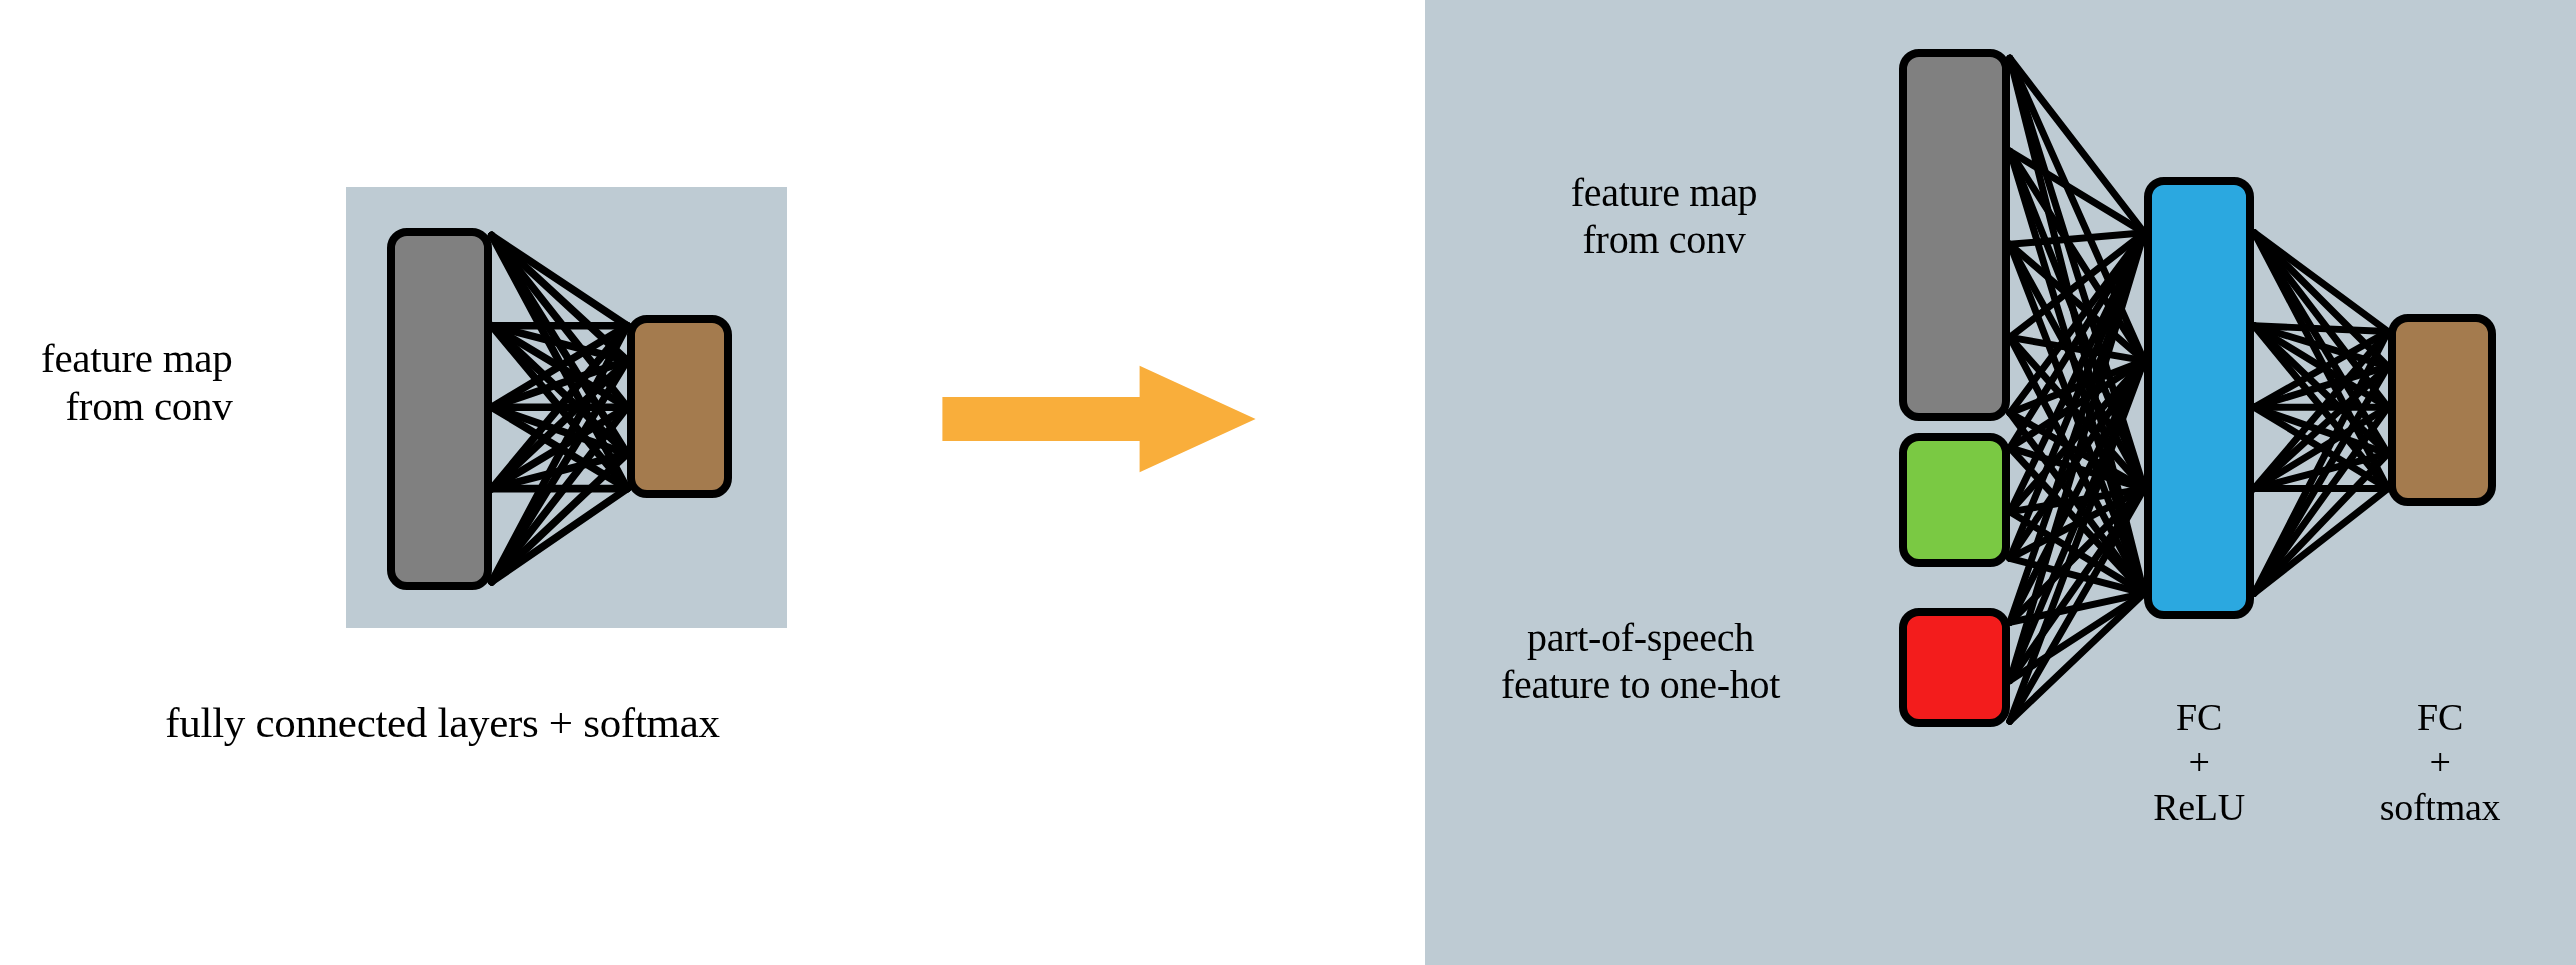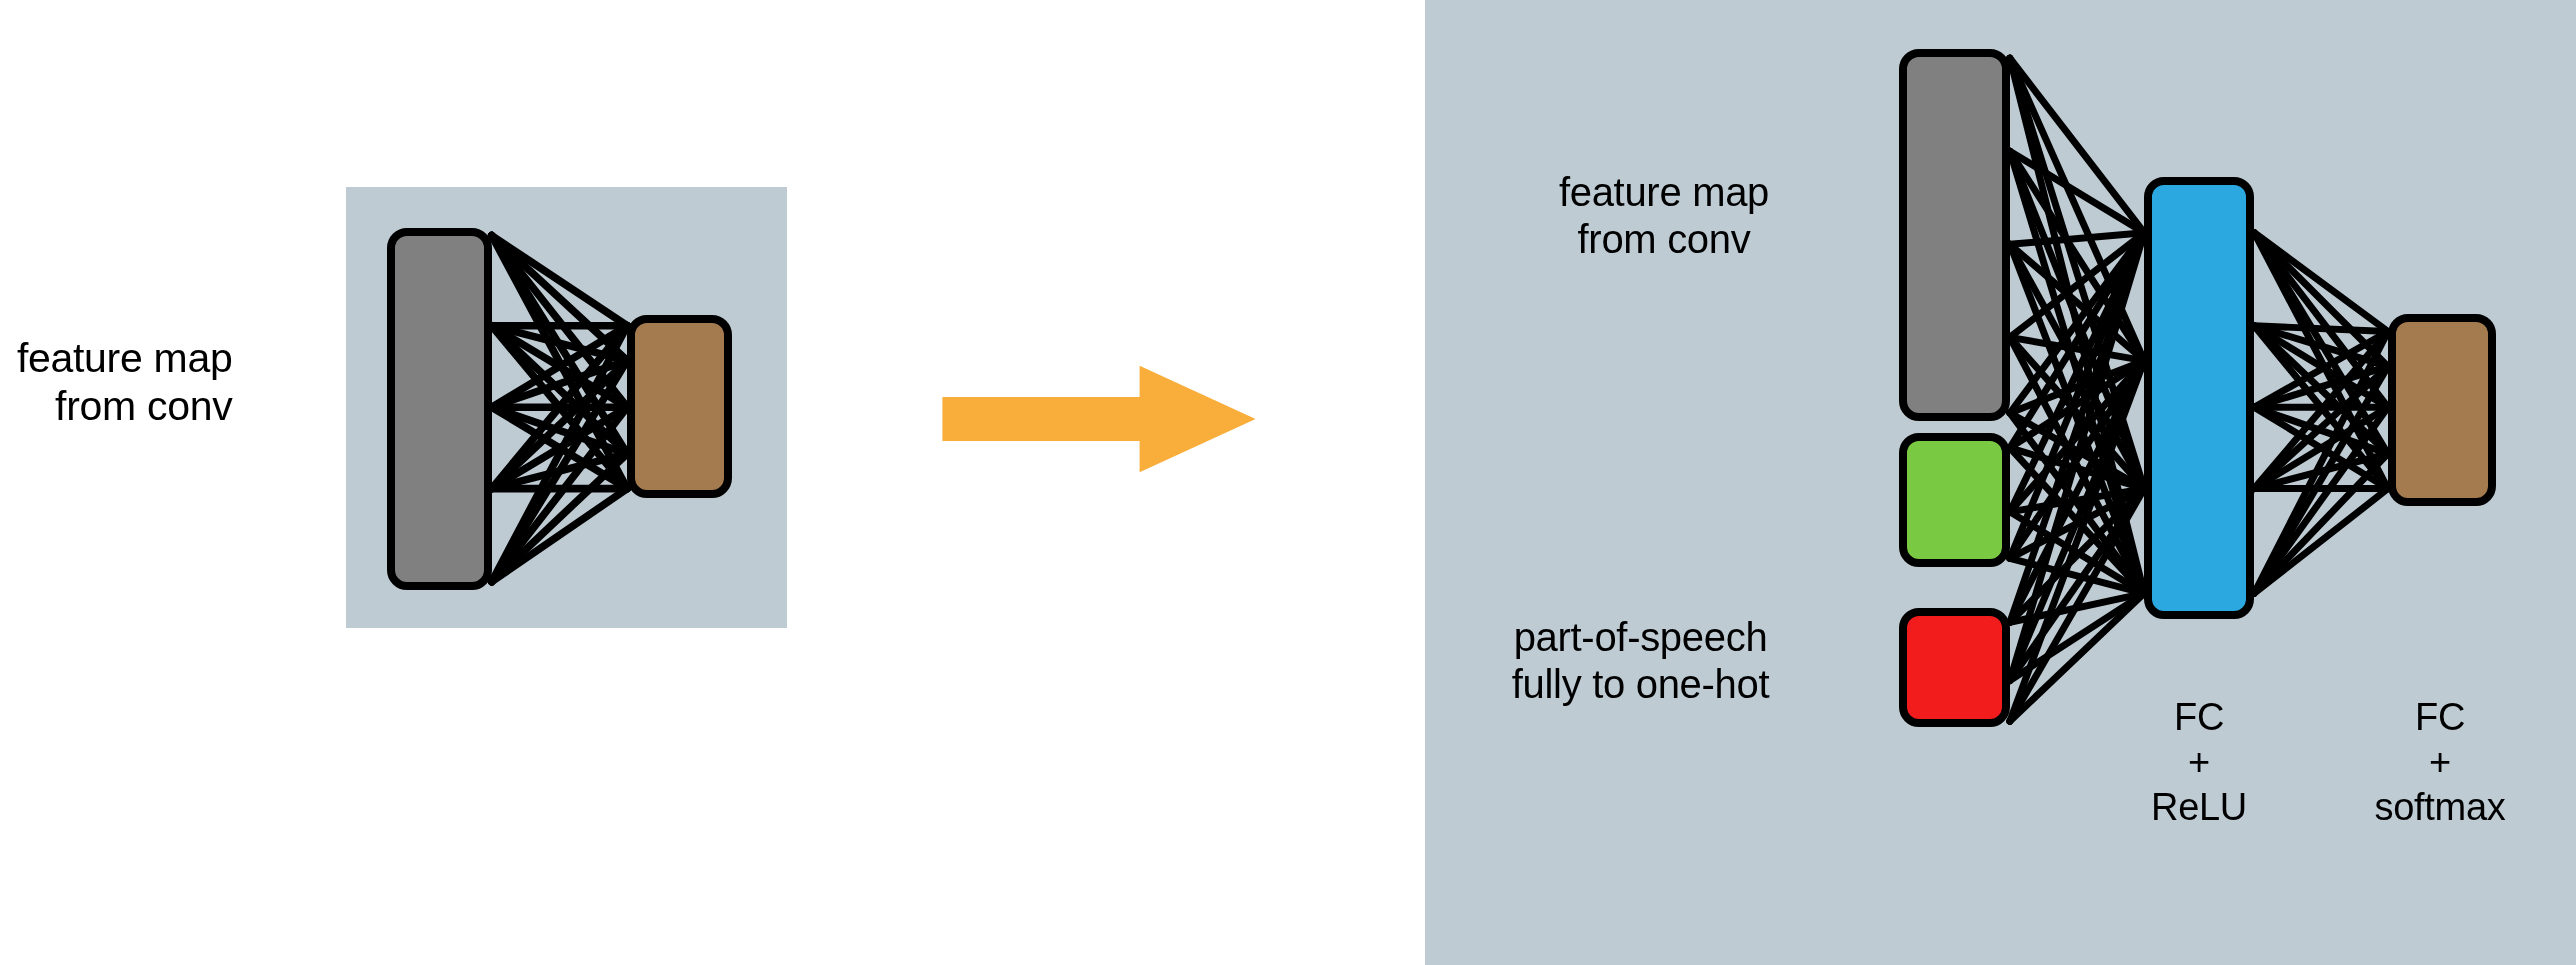--- a/index.html
+++ b/index.html
@@ -26,21 +26,21 @@
     box-sizing:border-box;
   }
 
   
   .edges{position:absolute;left:0;top:0;overflow:visible;pointer-events:none;}
 
   
   .lbl{
     position:absolute;
     color:#000000;
-    font-family:Liberation Sans, sans-serif;
+    font-family:Liberation Serif, serif;
     font-weight:400;
     line-height:1.18;
     white-space:pre-line;
     letter-spacing:-0.3px;
   }
   .lbl.r{text-align:right;}
   .lbl.c{text-align:center;}
 
   .t-feat-left{left:-11.6px;top:334px;width:244px;font-size:41px;}
   .t-caption  {left:105px;top:698px;width:675px;font-size:43px;}
@@ -88,20 +88,21 @@
       <line x1="845" y1="840" x2="1078" y2="780"></line>
       <line x1="845" y1="1000" x2="1078" y2="780"></line>
     </g>
   </svg>
 
   <div class="node" style="left:387px;top:228px;width:105px;height:362px;background:#808080;"></div>
   <div class="node" style="left:627px;top:315px;width:105px;height:183px;background:#a47b4e;"></div>
 
   <div class="lbl r t-feat-left">feature map
 from conv</div>
+  <div class="lbl c t-caption">fully connected layers + softmax</div>
 
   <svg class="arrow" viewBox="0 0 540 200">
     <polygon points="0,62 340,62 340,8 540,100 340,192 340,138 0,138" fill="#f9ae3b"></polygon>
   </svg>
 
   <div class="panel-right"></div>
 
   <svg class="edges" width="2576" height="965" viewBox="0 0 4428 1659">
     <g stroke="#000000" stroke-width="12" fill="none" stroke-linecap="round">
 
@@ -181,21 +182,21 @@
 
   <div class="node" style="left:1899px;top:49px;width:111px;height:372px;background:#808080;"></div>
   <div class="node" style="left:1899px;top:433px;width:111px;height:134px;background:#7ac943;"></div>
   <div class="node" style="left:1899px;top:608px;width:111px;height:119px;background:#f31c1c;"></div>
   <div class="node" style="left:2144px;top:177px;width:110px;height:442px;background:#2ba8e0;"></div>
   <div class="node" style="left:2388px;top:314px;width:108px;height:192px;background:#a47b4e;"></div>
 
   <div class="lbl c t-feat-right">feature map
 from conv</div>
   <div class="lbl c t-pos">part-of-speech
-fully to one-hot</div>
+feature to one-hot</div>
   <div class="lbl c t-fc1">FC
 +
 ReLU</div>
   <div class="lbl c t-fc2">FC
 +
 softmax</div>
 
 </div>
 
 

